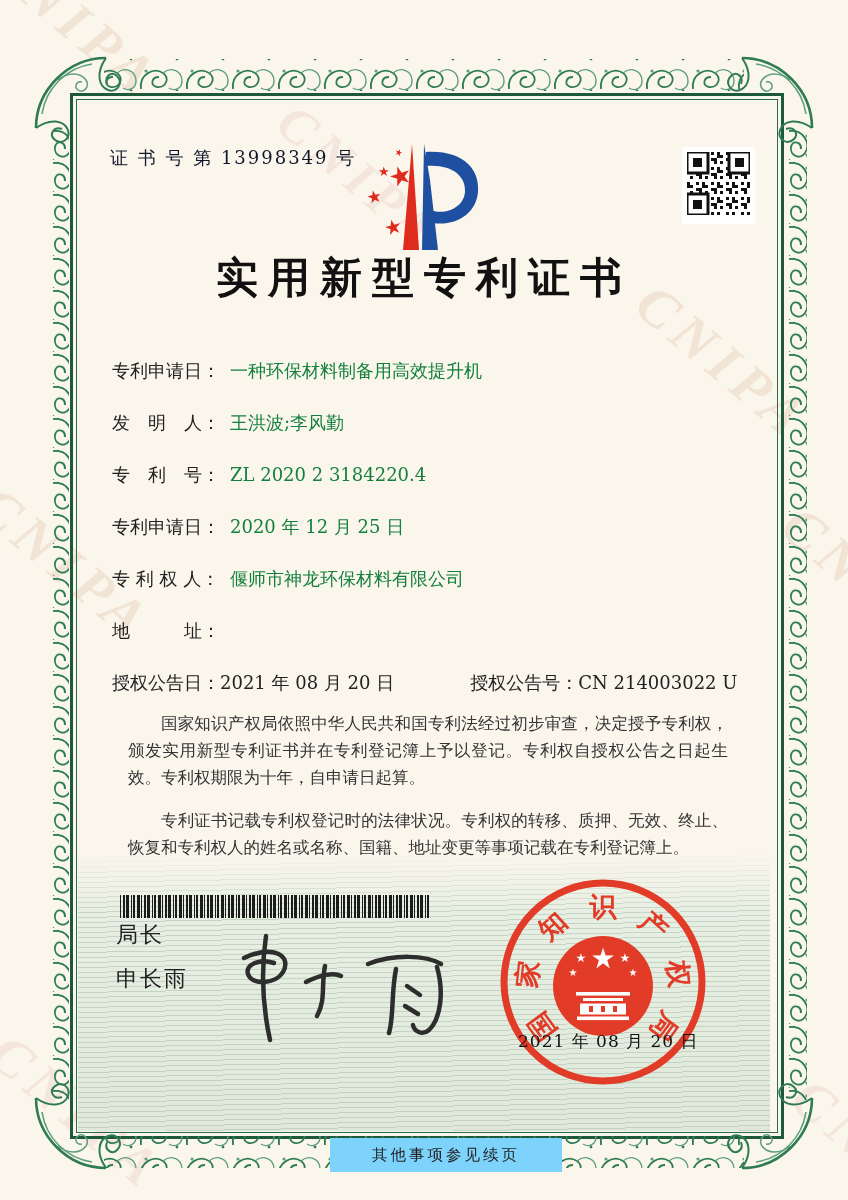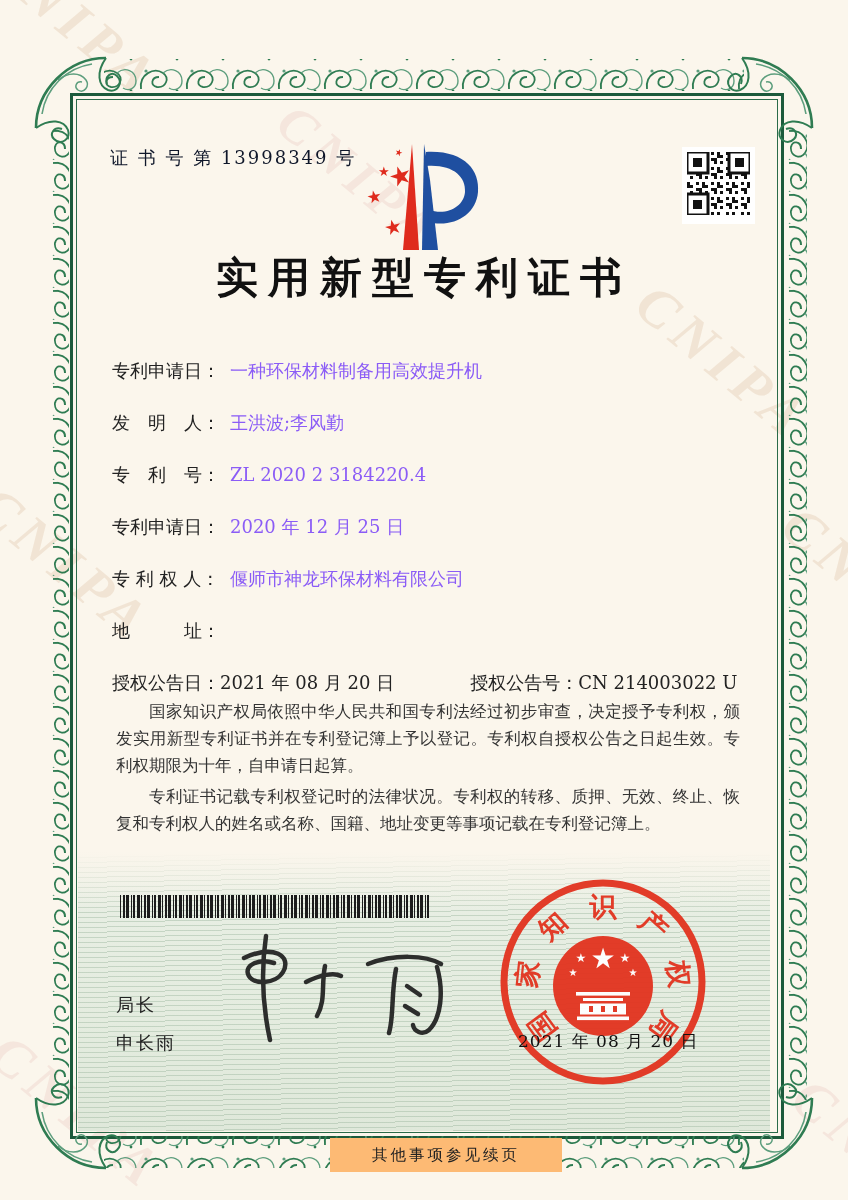--- a/index.html
+++ b/index.html
@@ -52,47 +52,47 @@
   .logo{position:absolute;left:356px;top:140px;z-index:2;}
   .qr{position:absolute;left:682px;top:147px;background:#fff;padding:5px;z-index:2;}
   .title{
     position:absolute;left:0;top:250px;width:100%;text-align:center;
     font-size:42px;font-weight:bold;letter-spacing:10px;color:#111;z-index:2;
   }
   
   .rows{position:absolute;left:112px;top:356px;width:640px;z-index:2;}
   .row{display:flex;margin-bottom:23px;font-size:18px;line-height:29px;}
   .row .lab{flex:0 0 118px;color:#222;white-space:nowrap;}
-  .row .val{color:#8b5cf6;}
+  .row .val{color:#15803d;}
   .grant-row{display:flex;font-size:18px;line-height:29px;margin-top:5px;text-align:right;}
   .grant-row .pair2{margin-left:76px;display:flex;}
   
   .body-text{
     position:absolute;left:112px;top:694px;width:632px;z-index:2;
     font-size:16.5px;line-height:27px;color:#333;
     font-family:"DejaVu Serif","Liberation Serif",serif;
   }
-  .body-text p{margin:4px;text-indent:2em;text-align:justify;}
+  .body-text p{margin:16px;text-indent:2em;text-align:justify;}
   
   .barcode{position:absolute;left:120px;top:895px;z-index:2;}
-  .officer{position:absolute;left:116px;top:993px;z-index:2;font-size:18px;color:#222;}
+  .officer{position:absolute;left:116px;top:920px;z-index:2;font-size:22px;color:#222;}
   .officer div{margin-bottom:14px;letter-spacing:2px;}
   .signature{position:absolute;left:228px;top:928px;z-index:2;}
   .seal{position:absolute;left:497px;top:876px;z-index:2;opacity:.95;}
   .seal-date{
     position:absolute;left:518px;top:1030px;z-index:3;font-size:17px;
     letter-spacing:1px;color:#111;white-space:nowrap;
   }
   .page-info{
     position:absolute;left:0;top:1093px;width:824px;text-align:center;
     font-size:14.5px;color:#222;z-index:2;letter-spacing:2px;
   }
   .footer-note{
     position:absolute;left:330px;top:1138px;width:232px;height:34px;z-index:6;
-    background:#fdba74;display:flex;align-items:center;justify-content:center;
+    background:#7dd3fc;display:flex;align-items:center;justify-content:center;
     font-size:15.5px;color:#222;letter-spacing:3px;
   }
 </style>
 </head>
 <body>
 
 <div class="page">
 
   <div class="wm wm1">CNIPA</div>
   <div class="wm wm2 pink">CNIPA</div>

